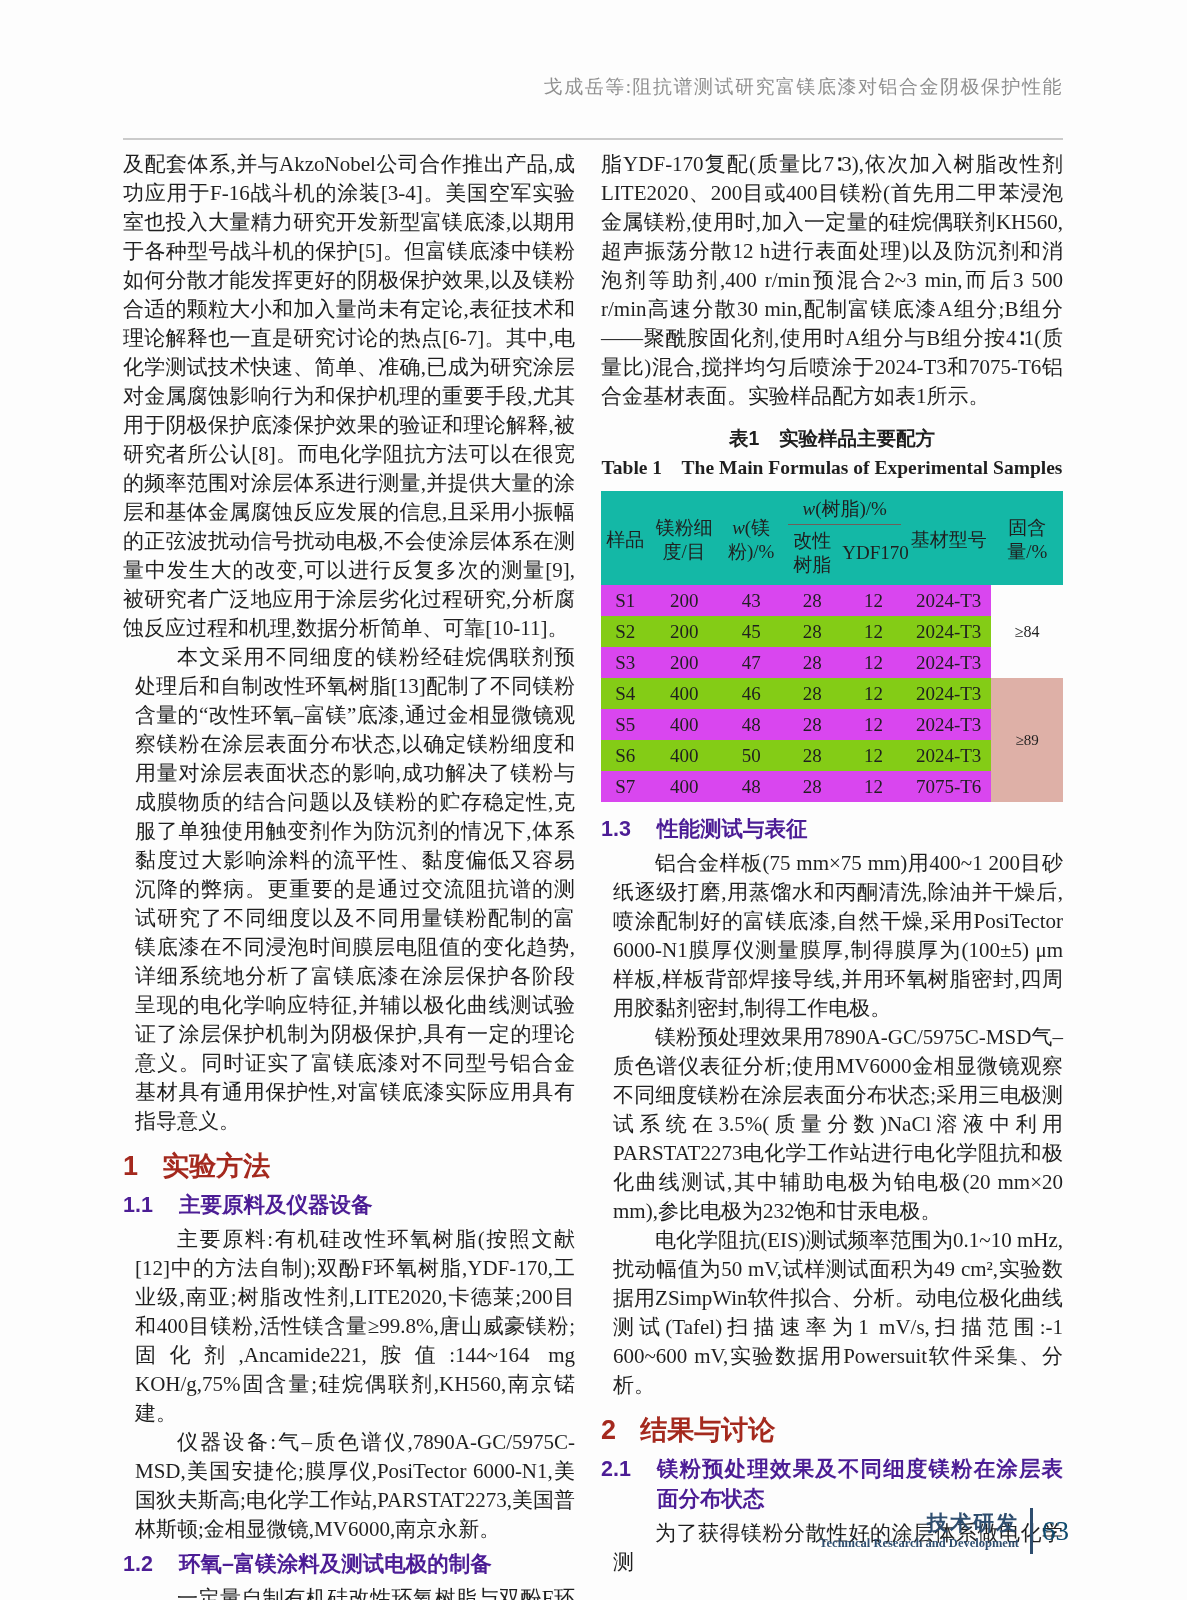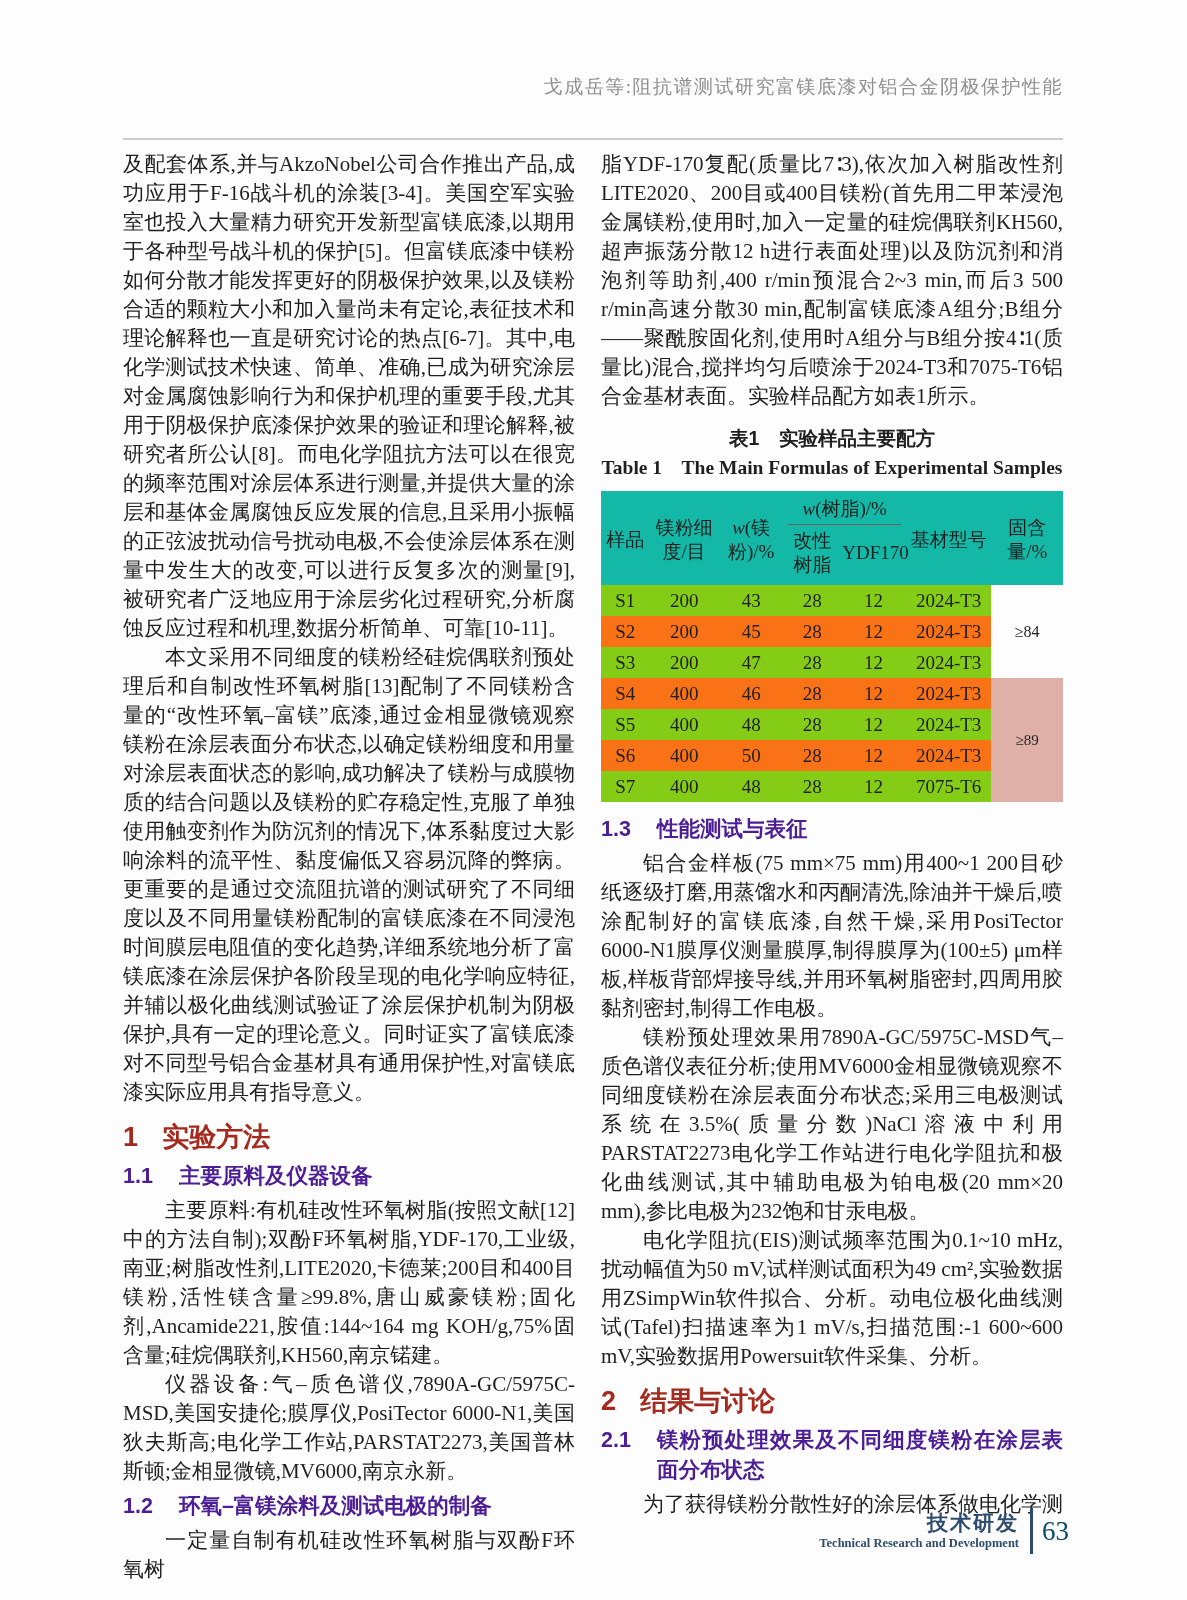--- a/index.html
+++ b/index.html
@@ -17,21 +17,21 @@
     position:absolute; top:138px; left:123px; width:940px; height:2px;
     background:#cbcbcb;
   }
   .col {
     position:absolute; top:150px; font-size:21px; line-height:29px;
     text-align:justify;
   }
   .col-left  { left:123px; width:452px; }
   .col-right { left:601px; width:462px; }
   .col p { margin:0; }
-  p.ind { text-indent:2em; }
+  p.ind { text-indent:2em;margin-left:12px; }
 
   .sec1 {
     display:flex; align-items:baseline;
     font-family:"Liberation Sans","DejaVu Sans",sans-serif;
     color:#a4291e; font-weight:bold; font-size:27px; line-height:32px;
     margin:14px 0 8px;
   }
   .sec1 .num { margin-right:0.9em; }
   .sec2 {
     display:flex; align-items:baseline;
@@ -56,23 +56,23 @@
   }
   table.formulas thead th {
     background:#14b8a6; font-weight:normal; padding:2px 1px; line-height:24px;
     vertical-align:middle;
   }
   table.formulas thead tr.h1 th { padding-top:6px; }
   table.formulas thead tr.h2 th { padding-bottom:8px; }
   .group-rule { display:inline-block; border-bottom:1.5px solid #6f5f5a; padding:0 14px 3px; }
   table.formulas tbody td {
     padding:2px 1px; height:27px; line-height:27px; vertical-align:middle;
-    background:#84cc16;
-  }
-  table.formulas tbody tr.stripe td { background:#f97316; }
+    background:#d946ef;
+  }
+  table.formulas tbody tr.stripe td { background:#84cc16; }
   td.merge-white { background:#fdfdfd !important; font-size:16px; }
   td.merge-pink  { background:#deb0a7 !important; font-size:15px; }
   .it { font-style:italic; font-family:"Liberation Serif","DejaVu Serif",serif; }
 
   .footer { position:absolute; top:1508px; right:118px; display:flex; align-items:center; }
   .footer-text { text-align:right; color:#2e4d6e; }
   .footer-zh {
     font-family:"Liberation Sans","DejaVu Sans",sans-serif;
     font-weight:bold; font-size:21px; letter-spacing:2px; line-height:24px;
   }

